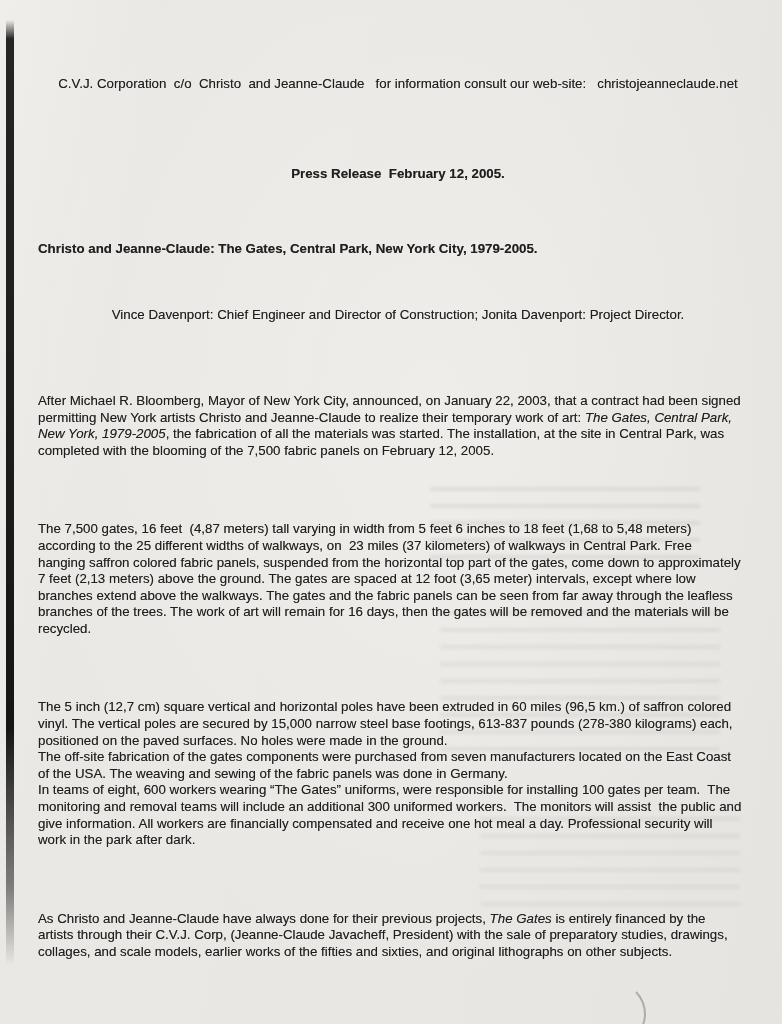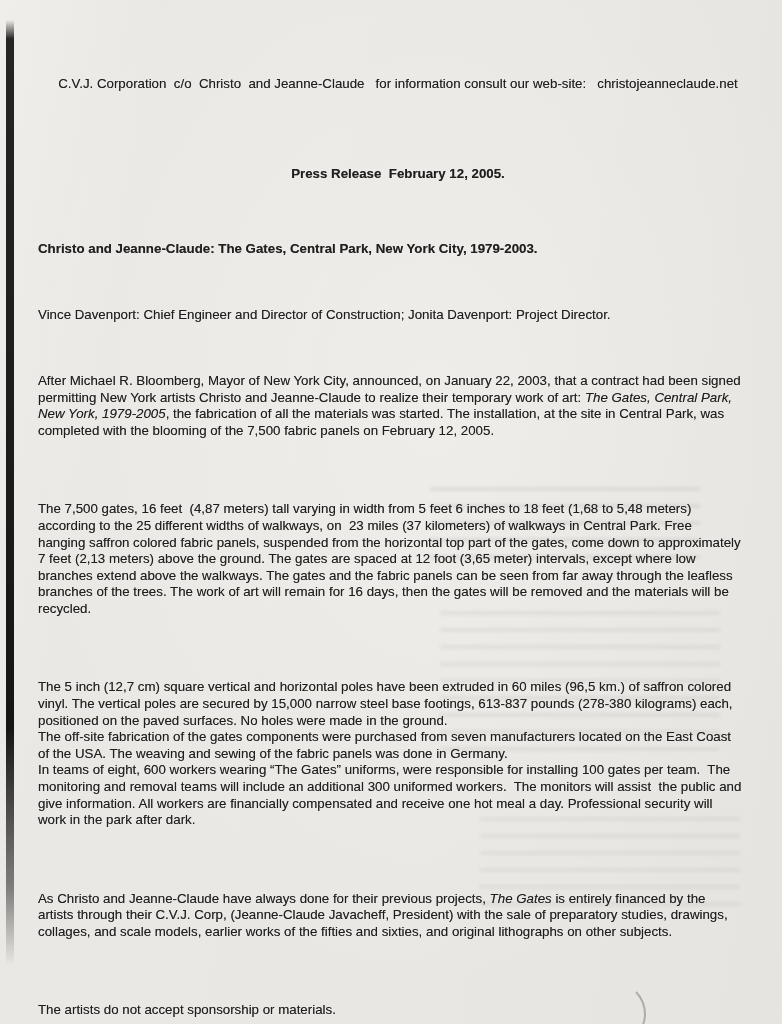--- a/index.html
+++ b/index.html
@@ -74,41 +74,41 @@
     text-shadow: 0 0 0.5px rgba(45,45,45,0.55);
     white-space: pre-wrap;
   }
   .toprow {
     text-align: center;
     margin-bottom: 16px;
   }
   .center { text-align: center; }
   .bold { font-weight: 700; margin-top: 8px; }
   .para { margin: 0 16px 12px 0; }
-  .byline { margin-bottom: 0; }
+  .byline { margin-bottom: 20px; text-align: center; }
   .rs-i  { font-style: italic; }
 </style>
 </head>
 <body>
 
 <div class="page">
 
   <div class="scan-strip"></div>
   <div class="bleed b1"></div>
   <div class="bleed b2"></div>
   <div class="bleed b3"></div>
   <div class="curl"></div>
 
   <div class="content">
 
     <div class="toprow">C.V.J. Corporation  c/o  Christo  and Jeanne-Claude   for information consult our web-site:   christojeanneclaude.net</div>
 
     <div class="center bold">Press Release  February 12, 2005.</div>
 
-    <div class="bold">Christo and Jeanne-Claude: The Gates, Central Park, New York City, 1979-2003.</div>
+    <div class="bold">Christo and Jeanne-Claude: The Gates, Central Park, New York City, 1979-2005.</div>
 
     <div class="byline">Vince Davenport: Chief Engineer and Director of Construction; Jonita Davenport: Project Director.</div>
 
     <p class="para"><span>After Michael R. Bloomberg, Mayor of New York City, announced, on January 22, 2003, that a contract had been signed permitting New York artists Christo and Jeanne-Claude to realize their temporary work of art: </span><span class="rs-i">The Gates, Central Park, New York, 1979-2005</span><span>, the fabrication of all the materials was started. The installation, at the site in Central Park, was completed with the blooming of the 7,500 fabric panels on February 12, 2005.</span></p>
 
     <p class="para"><span>The 7,500 gates, 16 feet  (4,87 meters) tall varying in width from 5 feet 6 inches to 18 feet (1,68 to 5,48 meters) according to the 25 different widths of walkways, on  23 miles (37 kilometers) of walkways in Central Park. Free hanging saffron colored fabric panels, suspended from the horizontal top part of the gates, come down to approximately 7 feet (2,13 meters) above the ground. The gates are spaced at 12 foot (3,65 meter) intervals, except where low branches extend above the walkways. The gates and the fabric panels can be seen from far away through the leafless branches of the trees. The work of art will remain for 16 days, then the gates will be removed and the materials will be recycled.</span></p>
 
     <p class="para"><span>The 5 inch (12,7 cm) square vertical and horizontal poles have been extruded in 60 miles (96,5 km.) of saffron colored vinyl. The vertical poles are secured by 15,000 narrow steel base footings, 613-837 pounds (278-380 kilograms) each, positioned on the paved surfaces. No holes were made in the ground.
 The off-site fabrication of the gates components were purchased from seven manufacturers located on the East Coast of the USA. The weaving and sewing of the fabric panels was done in Germany.
 In teams of eight, 600 workers wearing “The Gates” uniforms, were responsible for installing 100 gates per team.  The monitoring and removal teams will include an additional 300 uniformed workers.  The monitors will assist  the public and give information. All workers are financially compensated and receive one hot meal a day. Professional security will work in the park after dark.</span></p>

